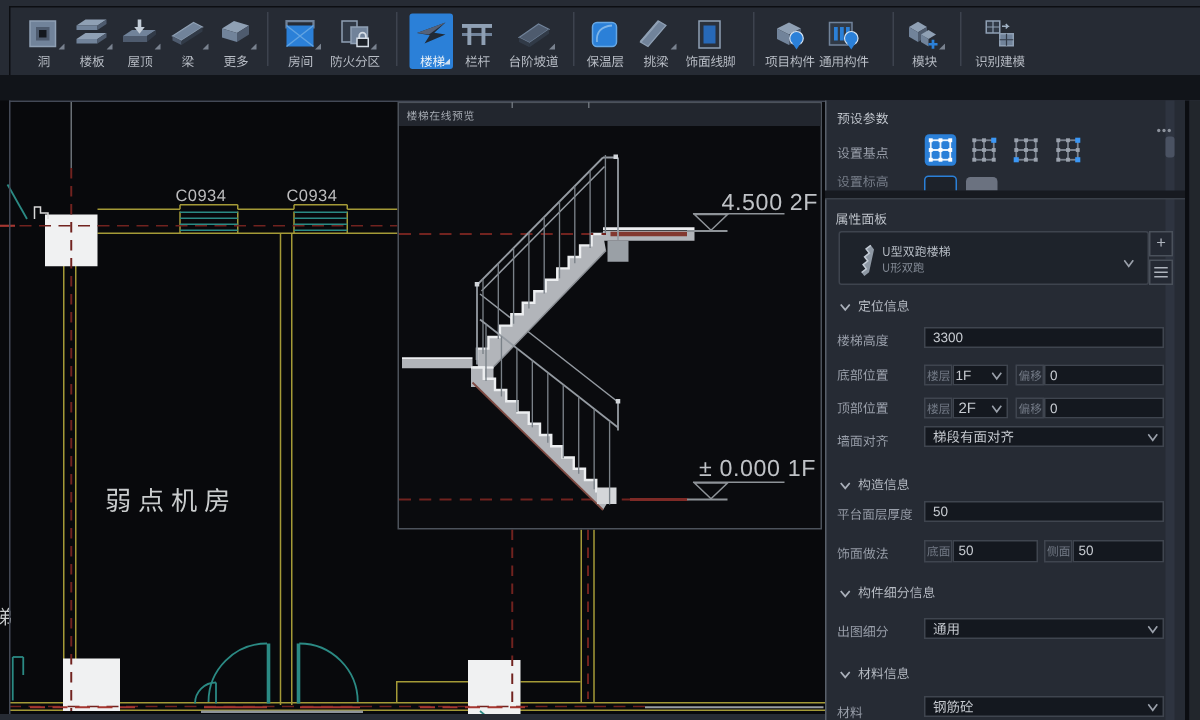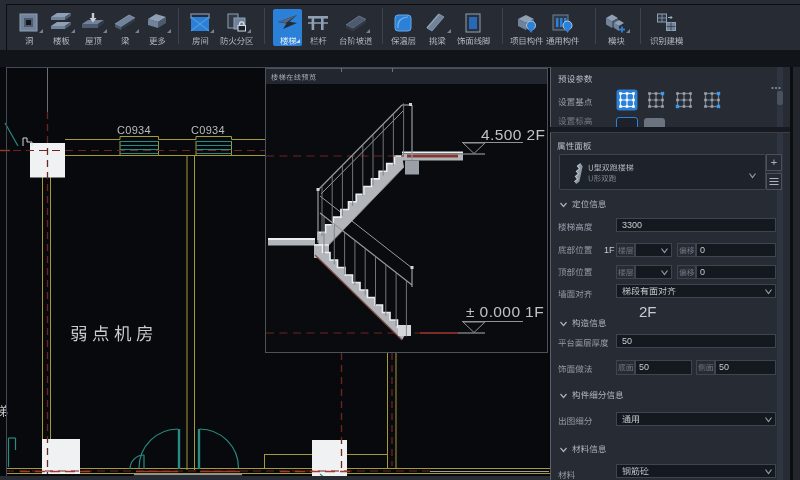--- a/index.html
+++ b/index.html
@@ -454,39 +454,39 @@
 <div class="ab" style="left:616px;top:218px;width:160px;height:14px;background:#14181f;border:1px solid #3f454f;"></div>
 <div class="ab" style="left:622px;top:220px;font-size:9px;color:#c8ccd2;letter-spacing:0.0px;white-space:nowrap;">3300</div>
 <svg style="position:absolute;left:558.0px;top:245.0px;overflow:visible;" width="36" height="11" viewBox="0 -8.2 36 11">
       <path d="M4.4 -1.4C4.7 -0.7 5.1 0.1 5.3 0.5L5.8 0.3C5.6 -0.2 5.2 -1 4.9 -1.5ZM2.5 0.6C2.6 0.5 2.9 0.4 4.5 -0.2C4.5 -0.3 4.5 -0.6 4.5 -0.7L3.2 -0.3V-2.5H5.4C5.7 -0.7 6.5 0.6 7.4 0.6C7.9 0.6 8.1 0.3 8.2 -0.9C8.1 -1 7.9 -1.1 7.7 -1.2C7.7 -0.4 7.6 -0 7.4 -0C6.9 -0 6.3 -1 6 -2.5H7.9V-3H5.9C5.8 -3.5 5.8 -4 5.7 -4.6C6.4 -4.6 7.1 -4.7 7.6 -4.9L7.1 -5.3C6 -5.1 4.2 -5 2.6 -4.9V-0.4C2.6 -0.1 2.4 0 2.2 0.1C2.3 0.2 2.4 0.4 2.5 0.6ZM5.3 -3H3.2V-4.4C3.8 -4.4 4.5 -4.5 5.1 -4.5C5.1 -4 5.2 -3.5 5.3 -3ZM4.1 -7.1C4.2 -6.9 4.4 -6.6 4.5 -6.4H1V-3.9C1 -2.6 1 -0.9 0.3 0.4C0.4 0.4 0.7 0.6 0.8 0.7C1.6 -0.6 1.7 -2.5 1.7 -3.9V-5.8H8.2V-6.4H5.2C5.1 -6.6 4.9 -7 4.7 -7.2ZM9.8 -5.4C10 -4.9 10.3 -4.3 10.4 -3.9L10.9 -4.1C10.9 -4.5 10.6 -5.1 10.4 -5.5ZM14 -6.8V0.7H14.6V-6.2H16C15.7 -5.5 15.4 -4.6 15.1 -3.9C15.8 -3.1 16 -2.4 16 -1.9C16.1 -1.6 16 -1.3 15.8 -1.2C15.7 -1.2 15.6 -1.1 15.5 -1.1C15.3 -1.1 15.1 -1.1 14.8 -1.2C14.9 -1 15 -0.7 15 -0.6C15.2 -0.5 15.5 -0.5 15.7 -0.6C15.9 -0.6 16.1 -0.6 16.3 -0.7C16.5 -0.9 16.6 -1.3 16.6 -1.8C16.6 -2.4 16.5 -3.1 15.7 -3.9C16.1 -4.7 16.5 -5.7 16.8 -6.5L16.3 -6.8L16.2 -6.8ZM10.7 -7.1C10.9 -6.8 11 -6.5 11.1 -6.2H9.3V-5.6H13.3V-6.2H11.7C11.7 -6.5 11.5 -6.9 11.3 -7.3ZM12.3 -5.6C12.2 -5.1 11.9 -4.4 11.7 -3.9H9V-3.3H13.5V-3.9H12.3C12.5 -4.3 12.8 -4.9 13 -5.4ZM9.5 -2.5V0.6H10.1V0.2H12.5V0.6H13.1V-2.5ZM10.1 -0.4V-1.9H12.5V-0.4ZM20.4 -5.7V-5H25.1V-5.7ZM20.9 -4.4C21.2 -3.2 21.5 -1.6 21.5 -0.7L22.2 -0.9C22.1 -1.8 21.8 -3.3 21.5 -4.5ZM22.1 -7.1C22.3 -6.7 22.4 -6.1 22.5 -5.8L23.2 -5.9C23.1 -6.3 22.9 -6.9 22.7 -7.3ZM20 -0.3V0.3H25.4V-0.3H23.6C24 -1.4 24.3 -3.1 24.5 -4.5L23.9 -4.6C23.7 -3.3 23.4 -1.5 23 -0.3ZM19.7 -7.2C19.2 -5.9 18.4 -4.6 17.5 -3.8C17.6 -3.6 17.8 -3.3 17.9 -3.1C18.2 -3.4 18.5 -3.8 18.7 -4.2V0.7H19.4V-5.2C19.7 -5.8 20 -6.4 20.3 -7ZM31.4 -6.4H32.9V-5.7H31.4ZM29.4 -6.4H30.8V-5.7H29.4ZM27.4 -6.4H28.8V-5.7H27.4ZM27.4 -3.7V-0.1H26.3V0.4H33.9V-0.1H32.7V-3.7H30.1L30.2 -4.2H33.7V-4.7H30.3L30.4 -5.2H33.5V-6.9H26.8V-5.2H29.7L29.6 -4.7H26.4V-4.2H29.5L29.4 -3.7ZM28.1 -0.1V-0.6H32.1V-0.1ZM28.1 -2.4H32.1V-1.9H28.1ZM28.1 -2.8V-3.2H32.1V-2.8ZM28.1 -1.5H32.1V-1H28.1Z" fill="#9aa0ab"></path>
     </svg>
 <div class="ab" style="left:616px;top:243px;width:19px;height:14px;background:#262b34;border:1px solid #3f454f;"></div>
 <svg style="position:absolute;left:618.0px;top:246.0px;overflow:visible;" width="18" height="10" viewBox="0 -7.4 18 10">
       <path d="M3.3 -6.1C3.5 -5.8 3.7 -5.3 3.8 -5.1L4.3 -5.3C4.2 -5.6 3.9 -6 3.7 -6.3ZM6.5 -6.4C6.4 -6.1 6.1 -5.6 5.9 -5.3L6.3 -5.1C6.5 -5.4 6.8 -5.8 7 -6.2ZM4.8 -6.6V-5H3V-4.5H4.5C4 -4.1 3.3 -3.6 2.7 -3.3C2.9 -3.2 3 -3.1 3.1 -2.9C3.7 -3.2 4.3 -3.7 4.8 -4.2V-3H5.4V-4.3C5.9 -3.8 6.5 -3.2 7.1 -3C7.2 -3.1 7.3 -3.3 7.5 -3.4C6.9 -3.6 6.2 -4.1 5.7 -4.5H7.3V-5H5.4V-6.6ZM5.9 -1.8C5.8 -1.3 5.5 -1 5.2 -0.7C4.8 -0.8 4.5 -1 4.1 -1.1C4.3 -1.3 4.4 -1.5 4.6 -1.8ZM3.3 -0.9C3.8 -0.7 4.2 -0.6 4.7 -0.4C4.1 -0.1 3.5 0 2.7 0.1C2.8 0.2 2.9 0.5 2.9 0.6C3.9 0.5 4.7 0.2 5.3 -0.1C5.9 0.1 6.4 0.4 6.9 0.6L7.3 0.2C6.9 -0 6.3 -0.3 5.7 -0.5C6.1 -0.8 6.4 -1.3 6.5 -1.8H7.4V-2.3H4.8C4.9 -2.5 5 -2.7 5.1 -2.9L4.5 -3C4.4 -2.8 4.3 -2.5 4.2 -2.3H2.8V-1.8H3.9C3.7 -1.5 3.5 -1.1 3.3 -0.9ZM1.4 -6.6V-5H0.4V-4.5H1.4C1.1 -3.4 0.7 -2.2 0.2 -1.5C0.4 -1.4 0.5 -1.1 0.6 -1C0.9 -1.4 1.2 -2.2 1.4 -3V0.6H1.9V-3.5C2.1 -3.1 2.4 -2.6 2.5 -2.4L2.8 -2.8C2.7 -3 2.1 -3.9 1.9 -4.2V-4.5H2.7V-5H1.9V-6.6ZM10.2 -3.6V-3H14.6V-3.6ZM9.4 -5.7H14.1V-4.7H9.4ZM8.8 -6.2V-3.9C8.8 -2.7 8.8 -0.9 8 0.3C8.2 0.4 8.4 0.5 8.6 0.6C9.3 -0.7 9.4 -2.6 9.4 -3.9V-4.2H14.7V-6.2ZM10 0.5C10.3 0.4 10.7 0.4 14.1 0.1C14.2 0.4 14.3 0.5 14.4 0.7L14.9 0.4C14.6 -0 14.1 -0.9 13.7 -1.5L13.2 -1.3C13.4 -1 13.6 -0.6 13.8 -0.3L10.8 -0.1C11.2 -0.6 11.6 -1.1 12 -1.7H15.2V-2.2H9.7V-1.7H11.2C10.9 -1.1 10.4 -0.6 10.3 -0.4C10.1 -0.2 10 -0.1 9.8 -0C9.9 0.1 10 0.4 10 0.5Z" fill="#747b87"></path>
     </svg>
 <div class="ab" style="left:635px;top:243px;width:37px;height:14px;background:#14181f;border:1px solid #3f454f;"></div>
-<div class="ab" style="left:604px;top:245px;font-size:9px;color:#c8ccd2;letter-spacing:0.0px;white-space:nowrap;text-align:right;">1F</div>
+<div class="ab" style="left:637px;top:245px;font-size:9px;color:#c8ccd2;letter-spacing:0.0px;white-space:nowrap;text-align:right;">1F</div>
 <svg class="ab" style="left:661px;top:248.0px;" width="7" height="5.5" viewBox="0 0 7 5.5">
       <polyline points="0.5,0.5 3.5,4.5 6.5,0.5" fill="none" stroke="#9aa0aa" stroke-width="1.1"></polyline>
     </svg>
 <div class="ab" style="left:677px;top:243px;width:19px;height:14px;background:#262b34;border:1px solid #3f454f;"></div>
 <svg style="position:absolute;left:679.0px;top:246.0px;overflow:visible;" width="18" height="10" viewBox="0 -7.4 18 10">
       <path d="M2.8 -5.7V-4.1C2.8 -2.9 2.7 -1.1 2.2 0.2C2.3 0.3 2.6 0.4 2.7 0.5C3.2 -0.7 3.3 -2.5 3.3 -3.8H7.1V-5.7H5.4C5.3 -6 5.1 -6.3 5 -6.6L4.4 -6.4C4.5 -6.2 4.7 -5.9 4.8 -5.7ZM2.2 -6.5C1.7 -5.3 1 -4.2 0.2 -3.4C0.3 -3.3 0.5 -3 0.6 -2.8C0.8 -3.1 1.1 -3.4 1.4 -3.8V0.6H1.9V-4.6C2.2 -5.2 2.5 -5.8 2.7 -6.4ZM3.3 -5.2H6.6V-4.3H3.3ZM6.8 -2.8V-1.6H6.1V-2.8ZM3.4 -3.3V0.6H3.9V-1.2H4.6V0.4H5V-1.2H5.7V0.4H6.1V-1.2H6.8V0C6.8 0.1 6.8 0.1 6.7 0.1C6.6 0.1 6.4 0.1 6.2 0.1C6.2 0.2 6.3 0.4 6.3 0.6C6.7 0.6 6.9 0.6 7.1 0.5C7.2 0.4 7.2 0.3 7.2 0V-3.3ZM3.9 -1.6V-2.8H4.6V-1.6ZM5 -2.8H5.7V-1.6H5ZM10.5 -6.5C9.9 -6.2 9 -6 8.2 -5.9C8.3 -5.7 8.4 -5.5 8.4 -5.4C8.7 -5.5 9 -5.5 9.4 -5.6V-4.3H8.2V-3.8H9.2C9 -2.9 8.5 -1.9 8.1 -1.3C8.2 -1.2 8.3 -0.9 8.4 -0.8C8.7 -1.2 9.1 -2 9.4 -2.8V0.6H9.9V-3C10.1 -2.6 10.4 -2.2 10.5 -1.9L10.8 -2.4C10.7 -2.6 10.1 -3.4 9.9 -3.6V-3.8H10.9V-4.3H9.9V-5.7C10.2 -5.8 10.6 -5.9 10.8 -6ZM11.8 -4.6C12 -4.4 12.3 -4.2 12.5 -4C12 -3.7 11.4 -3.5 10.8 -3.4C10.9 -3.3 11 -3.1 11.1 -2.9C12.7 -3.3 14.2 -4.2 14.8 -5.6L14.5 -5.8L14.4 -5.8H12.9C13.1 -6 13.2 -6.2 13.4 -6.4L12.8 -6.6C12.4 -6 11.7 -5.3 10.8 -4.8C10.9 -4.8 11.1 -4.6 11.2 -4.4C11.6 -4.7 12 -5 12.4 -5.3H14C13.8 -4.9 13.4 -4.6 13 -4.3C12.8 -4.5 12.5 -4.7 12.2 -4.9ZM12.2 -1.5C12.5 -1.3 12.8 -1 13 -0.8C12.3 -0.3 11.5 0 10.6 0.2C10.7 0.3 10.9 0.5 10.9 0.7C12.8 0.2 14.6 -0.8 15.3 -2.9L14.9 -3L14.8 -3H13.4C13.6 -3.2 13.7 -3.4 13.9 -3.6L13.3 -3.7C12.9 -3 12.1 -2.2 10.9 -1.7C11 -1.6 11.2 -1.4 11.3 -1.3C11.9 -1.6 12.5 -2 13 -2.5H14.5C14.3 -2 13.9 -1.5 13.5 -1.1C13.2 -1.4 12.9 -1.6 12.6 -1.8Z" fill="#747b87"></path>
     </svg>
 <div class="ab" style="left:696px;top:243px;width:80px;height:14px;background:#14181f;border:1px solid #3f454f;"></div>
 <div class="ab" style="left:700px;top:245px;font-size:9px;color:#c8ccd2;letter-spacing:0.0px;white-space:nowrap;">0</div>
 <svg style="position:absolute;left:558.0px;top:267.0px;overflow:visible;" width="36" height="11" viewBox="0 -8.2 36 11">
       <path d="M5.7 -4.3V-2.5C5.7 -1.6 5.5 -0.5 3.4 0.2C3.6 0.3 3.7 0.5 3.8 0.7C6 -0.1 6.3 -1.4 6.3 -2.5V-4.3ZM6.1 -0.8C6.7 -0.3 7.5 0.3 7.8 0.7L8.3 0.2C7.9 -0.2 7.1 -0.8 6.5 -1.2ZM4.1 -5.4V-1.3H4.7V-4.8H7.3V-1.4H7.9V-5.4H6L6.3 -6.3H8.3V-6.8H3.7V-6.3H5.6C5.5 -6 5.4 -5.7 5.3 -5.4ZM0.4 -6.6V-6H1.8V-0.4C1.8 -0.3 1.7 -0.3 1.6 -0.3C1.5 -0.2 1 -0.2 0.5 -0.3C0.6 -0.1 0.7 0.2 0.7 0.4C1.4 0.4 1.8 0.4 2.1 0.2C2.3 0.1 2.4 -0 2.4 -0.4V-6H3.6V-6.6ZM9.8 -5.4C10 -4.9 10.3 -4.3 10.4 -3.9L10.9 -4.1C10.9 -4.5 10.6 -5.1 10.4 -5.5ZM14 -6.8V0.7H14.6V-6.2H16C15.7 -5.5 15.4 -4.6 15.1 -3.9C15.8 -3.1 16 -2.4 16 -1.9C16.1 -1.6 16 -1.3 15.8 -1.2C15.7 -1.2 15.6 -1.1 15.5 -1.1C15.3 -1.1 15.1 -1.1 14.8 -1.2C14.9 -1 15 -0.7 15 -0.6C15.2 -0.5 15.5 -0.5 15.7 -0.6C15.9 -0.6 16.1 -0.6 16.3 -0.7C16.5 -0.9 16.6 -1.3 16.6 -1.8C16.6 -2.4 16.5 -3.1 15.7 -3.9C16.1 -4.7 16.5 -5.7 16.8 -6.5L16.3 -6.8L16.2 -6.8ZM10.7 -7.1C10.9 -6.8 11 -6.5 11.1 -6.2H9.3V-5.6H13.3V-6.2H11.7C11.7 -6.5 11.5 -6.9 11.3 -7.3ZM12.3 -5.6C12.2 -5.1 11.9 -4.4 11.7 -3.9H9V-3.3H13.5V-3.9H12.3C12.5 -4.3 12.8 -4.9 13 -5.4ZM9.5 -2.5V0.6H10.1V0.2H12.5V0.6H13.1V-2.5ZM10.1 -0.4V-1.9H12.5V-0.4ZM20.4 -5.7V-5H25.1V-5.7ZM20.9 -4.4C21.2 -3.2 21.5 -1.6 21.5 -0.7L22.2 -0.9C22.1 -1.8 21.8 -3.3 21.5 -4.5ZM22.1 -7.1C22.3 -6.7 22.4 -6.1 22.5 -5.8L23.2 -5.9C23.1 -6.3 22.9 -6.9 22.7 -7.3ZM20 -0.3V0.3H25.4V-0.3H23.6C24 -1.4 24.3 -3.1 24.5 -4.5L23.9 -4.6C23.7 -3.3 23.4 -1.5 23 -0.3ZM19.7 -7.2C19.2 -5.9 18.4 -4.6 17.5 -3.8C17.6 -3.6 17.8 -3.3 17.9 -3.1C18.2 -3.4 18.5 -3.8 18.7 -4.2V0.7H19.4V-5.2C19.7 -5.8 20 -6.4 20.3 -7ZM31.4 -6.4H32.9V-5.7H31.4ZM29.4 -6.4H30.8V-5.7H29.4ZM27.4 -6.4H28.8V-5.7H27.4ZM27.4 -3.7V-0.1H26.3V0.4H33.9V-0.1H32.7V-3.7H30.1L30.2 -4.2H33.7V-4.7H30.3L30.4 -5.2H33.5V-6.9H26.8V-5.2H29.7L29.6 -4.7H26.4V-4.2H29.5L29.4 -3.7ZM28.1 -0.1V-0.6H32.1V-0.1ZM28.1 -2.4H32.1V-1.9H28.1ZM28.1 -2.8V-3.2H32.1V-2.8ZM28.1 -1.5H32.1V-1H28.1Z" fill="#9aa0ab"></path>
     </svg>
 <div class="ab" style="left:616px;top:265px;width:19px;height:14px;background:#262b34;border:1px solid #3f454f;"></div>
 <svg style="position:absolute;left:618.0px;top:268.0px;overflow:visible;" width="18" height="10" viewBox="0 -7.4 18 10">
       <path d="M3.3 -6.1C3.5 -5.8 3.7 -5.3 3.8 -5.1L4.3 -5.3C4.2 -5.6 3.9 -6 3.7 -6.3ZM6.5 -6.4C6.4 -6.1 6.1 -5.6 5.9 -5.3L6.3 -5.1C6.5 -5.4 6.8 -5.8 7 -6.2ZM4.8 -6.6V-5H3V-4.5H4.5C4 -4.1 3.3 -3.6 2.7 -3.3C2.9 -3.2 3 -3.1 3.1 -2.9C3.7 -3.2 4.3 -3.7 4.8 -4.2V-3H5.4V-4.3C5.9 -3.8 6.5 -3.2 7.1 -3C7.2 -3.1 7.3 -3.3 7.5 -3.4C6.9 -3.6 6.2 -4.1 5.7 -4.5H7.3V-5H5.4V-6.6ZM5.9 -1.8C5.8 -1.3 5.5 -1 5.2 -0.7C4.8 -0.8 4.5 -1 4.1 -1.1C4.3 -1.3 4.4 -1.5 4.6 -1.8ZM3.3 -0.9C3.8 -0.7 4.2 -0.6 4.7 -0.4C4.1 -0.1 3.5 0 2.7 0.1C2.8 0.2 2.9 0.5 2.9 0.6C3.9 0.5 4.7 0.2 5.3 -0.1C5.9 0.1 6.4 0.4 6.9 0.6L7.3 0.2C6.9 -0 6.3 -0.3 5.7 -0.5C6.1 -0.8 6.4 -1.3 6.5 -1.8H7.4V-2.3H4.8C4.9 -2.5 5 -2.7 5.1 -2.9L4.5 -3C4.4 -2.8 4.3 -2.5 4.2 -2.3H2.8V-1.8H3.9C3.7 -1.5 3.5 -1.1 3.3 -0.9ZM1.4 -6.6V-5H0.4V-4.5H1.4C1.1 -3.4 0.7 -2.2 0.2 -1.5C0.4 -1.4 0.5 -1.1 0.6 -1C0.9 -1.4 1.2 -2.2 1.4 -3V0.6H1.9V-3.5C2.1 -3.1 2.4 -2.6 2.5 -2.4L2.8 -2.8C2.7 -3 2.1 -3.9 1.9 -4.2V-4.5H2.7V-5H1.9V-6.6ZM10.2 -3.6V-3H14.6V-3.6ZM9.4 -5.7H14.1V-4.7H9.4ZM8.8 -6.2V-3.9C8.8 -2.7 8.8 -0.9 8 0.3C8.2 0.4 8.4 0.5 8.6 0.6C9.3 -0.7 9.4 -2.6 9.4 -3.9V-4.2H14.7V-6.2ZM10 0.5C10.3 0.4 10.7 0.4 14.1 0.1C14.2 0.4 14.3 0.5 14.4 0.7L14.9 0.4C14.6 -0 14.1 -0.9 13.7 -1.5L13.2 -1.3C13.4 -1 13.6 -0.6 13.8 -0.3L10.8 -0.1C11.2 -0.6 11.6 -1.1 12 -1.7H15.2V-2.2H9.7V-1.7H11.2C10.9 -1.1 10.4 -0.6 10.3 -0.4C10.1 -0.2 10 -0.1 9.8 -0C9.9 0.1 10 0.4 10 0.5Z" fill="#747b87"></path>
     </svg>
 <div class="ab" style="left:635px;top:265px;width:37px;height:14px;background:#14181f;border:1px solid #3f454f;"></div>
-<div class="ab" style="left:639px;top:267px;font-size:15px;color:#c8ccd2;letter-spacing:0.0px;white-space:nowrap;margin-top:36px;">2F</div>
+<div class="ab" style="left:639px;top:267px;font-size:10px;color:#c8ccd2;letter-spacing:0.0px;white-space:nowrap;">2F</div>
 <svg class="ab" style="left:661px;top:270.0px;" width="7" height="5.5" viewBox="0 0 7 5.5">
       <polyline points="0.5,0.5 3.5,4.5 6.5,0.5" fill="none" stroke="#9aa0aa" stroke-width="1.1"></polyline>
     </svg>
 <div class="ab" style="left:677px;top:265px;width:19px;height:14px;background:#262b34;border:1px solid #3f454f;"></div>
 <svg style="position:absolute;left:679.0px;top:268.0px;overflow:visible;" width="18" height="10" viewBox="0 -7.4 18 10">
       <path d="M2.8 -5.7V-4.1C2.8 -2.9 2.7 -1.1 2.2 0.2C2.3 0.3 2.6 0.4 2.7 0.5C3.2 -0.7 3.3 -2.5 3.3 -3.8H7.1V-5.7H5.4C5.3 -6 5.1 -6.3 5 -6.6L4.4 -6.4C4.5 -6.2 4.7 -5.9 4.8 -5.7ZM2.2 -6.5C1.7 -5.3 1 -4.2 0.2 -3.4C0.3 -3.3 0.5 -3 0.6 -2.8C0.8 -3.1 1.1 -3.4 1.4 -3.8V0.6H1.9V-4.6C2.2 -5.2 2.5 -5.8 2.7 -6.4ZM3.3 -5.2H6.6V-4.3H3.3ZM6.8 -2.8V-1.6H6.1V-2.8ZM3.4 -3.3V0.6H3.9V-1.2H4.6V0.4H5V-1.2H5.7V0.4H6.1V-1.2H6.8V0C6.8 0.1 6.8 0.1 6.7 0.1C6.6 0.1 6.4 0.1 6.2 0.1C6.2 0.2 6.3 0.4 6.3 0.6C6.7 0.6 6.9 0.6 7.1 0.5C7.2 0.4 7.2 0.3 7.2 0V-3.3ZM3.9 -1.6V-2.8H4.6V-1.6ZM5 -2.8H5.7V-1.6H5ZM10.5 -6.5C9.9 -6.2 9 -6 8.2 -5.9C8.3 -5.7 8.4 -5.5 8.4 -5.4C8.7 -5.5 9 -5.5 9.4 -5.6V-4.3H8.2V-3.8H9.2C9 -2.9 8.5 -1.9 8.1 -1.3C8.2 -1.2 8.3 -0.9 8.4 -0.8C8.7 -1.2 9.1 -2 9.4 -2.8V0.6H9.9V-3C10.1 -2.6 10.4 -2.2 10.5 -1.9L10.8 -2.4C10.7 -2.6 10.1 -3.4 9.9 -3.6V-3.8H10.9V-4.3H9.9V-5.7C10.2 -5.8 10.6 -5.9 10.8 -6ZM11.8 -4.6C12 -4.4 12.3 -4.2 12.5 -4C12 -3.7 11.4 -3.5 10.8 -3.4C10.9 -3.3 11 -3.1 11.1 -2.9C12.7 -3.3 14.2 -4.2 14.8 -5.6L14.5 -5.8L14.4 -5.8H12.9C13.1 -6 13.2 -6.2 13.4 -6.4L12.8 -6.6C12.4 -6 11.7 -5.3 10.8 -4.8C10.9 -4.8 11.1 -4.6 11.2 -4.4C11.6 -4.7 12 -5 12.4 -5.3H14C13.8 -4.9 13.4 -4.6 13 -4.3C12.8 -4.5 12.5 -4.7 12.2 -4.9ZM12.2 -1.5C12.5 -1.3 12.8 -1 13 -0.8C12.3 -0.3 11.5 0 10.6 0.2C10.7 0.3 10.9 0.5 10.9 0.7C12.8 0.2 14.6 -0.8 15.3 -2.9L14.9 -3L14.8 -3H13.4C13.6 -3.2 13.7 -3.4 13.9 -3.6L13.3 -3.7C12.9 -3 12.1 -2.2 10.9 -1.7C11 -1.6 11.2 -1.4 11.3 -1.3C11.9 -1.6 12.5 -2 13 -2.5H14.5C14.3 -2 13.9 -1.5 13.5 -1.1C13.2 -1.4 12.9 -1.6 12.6 -1.8Z" fill="#747b87"></path>
     </svg>
 <div class="ab" style="left:696px;top:265px;width:80px;height:14px;background:#14181f;border:1px solid #3f454f;"></div>
 <div class="ab" style="left:700px;top:267px;font-size:9px;color:#c8ccd2;letter-spacing:0.0px;white-space:nowrap;">0</div>
 <svg style="position:absolute;left:558.0px;top:289.0px;overflow:visible;" width="36" height="11" viewBox="0 -8.2 36 11">

